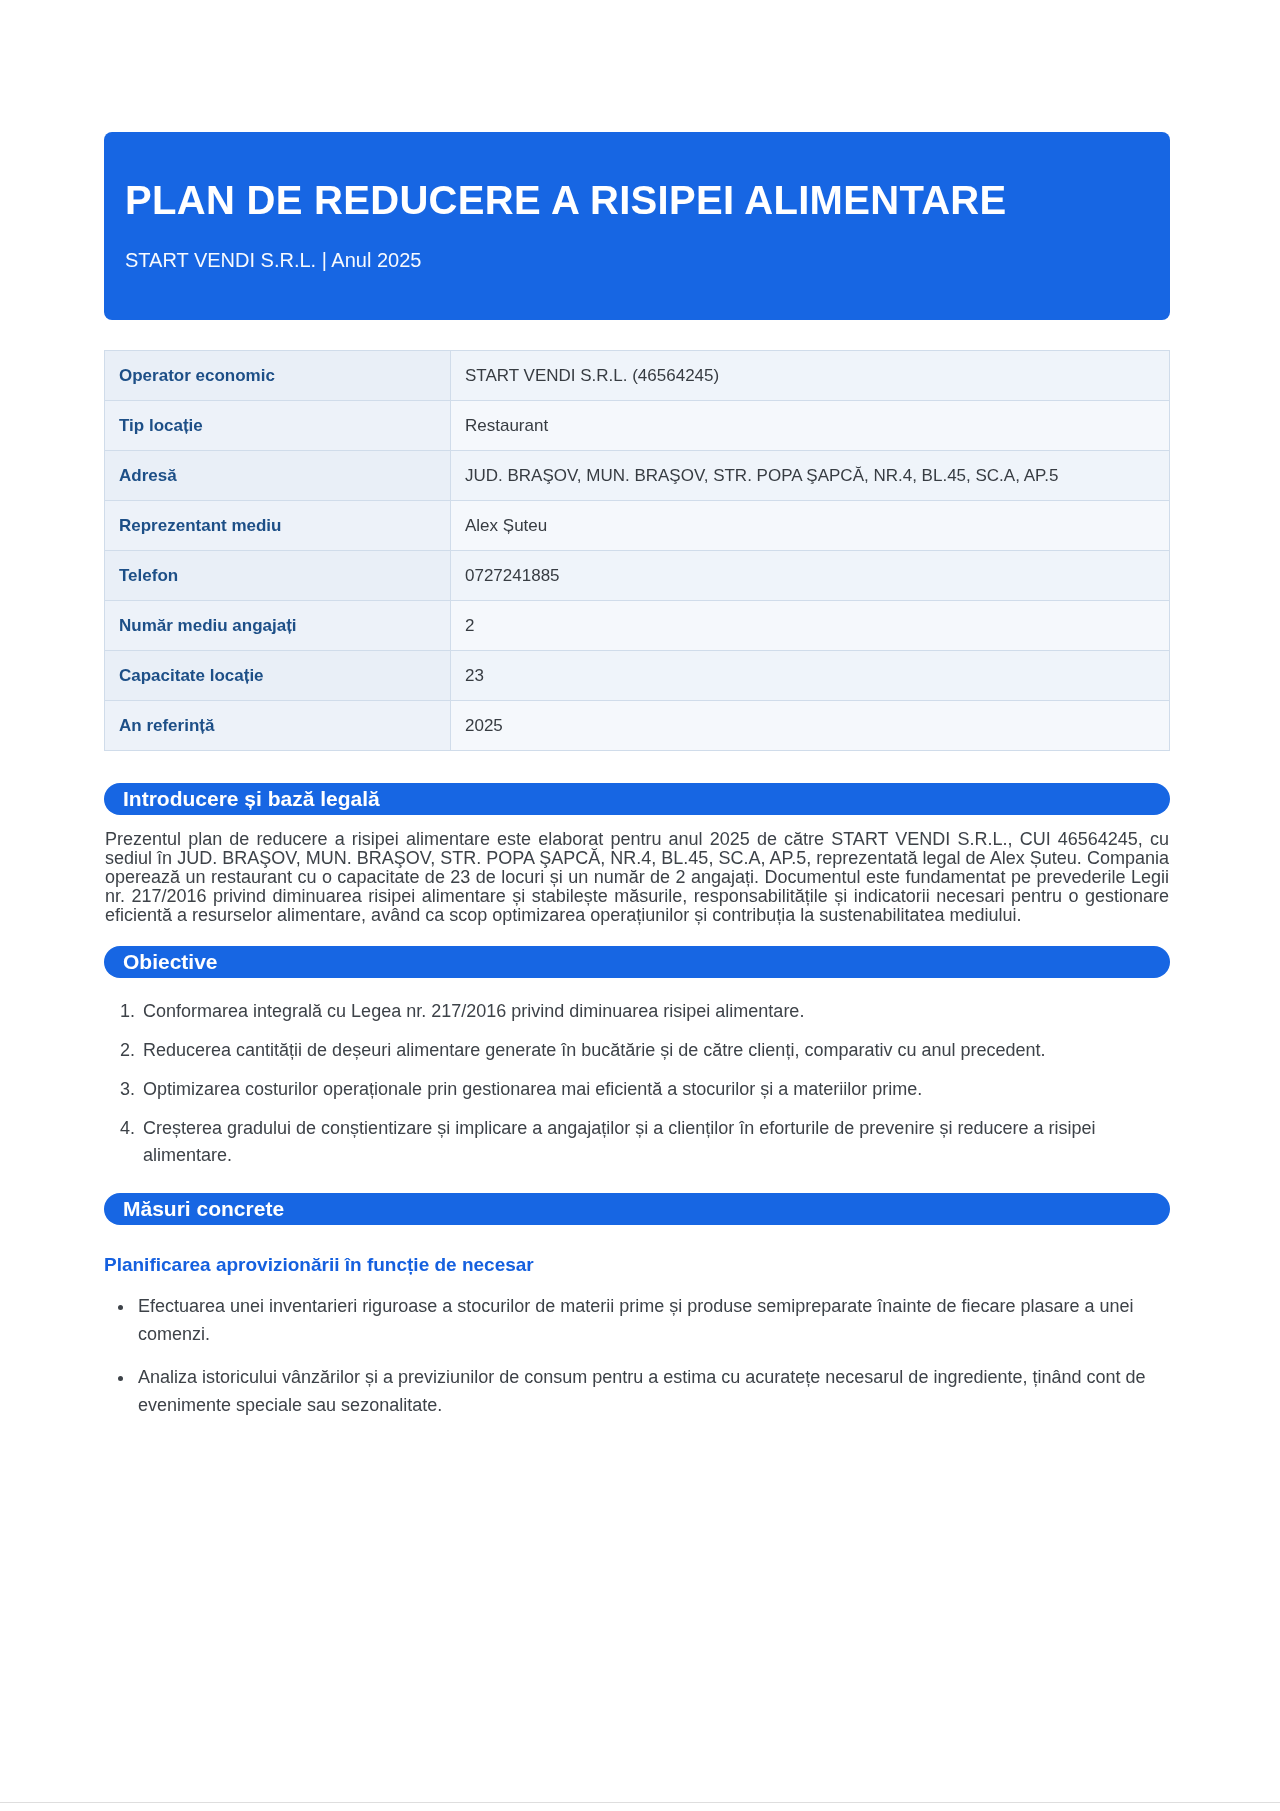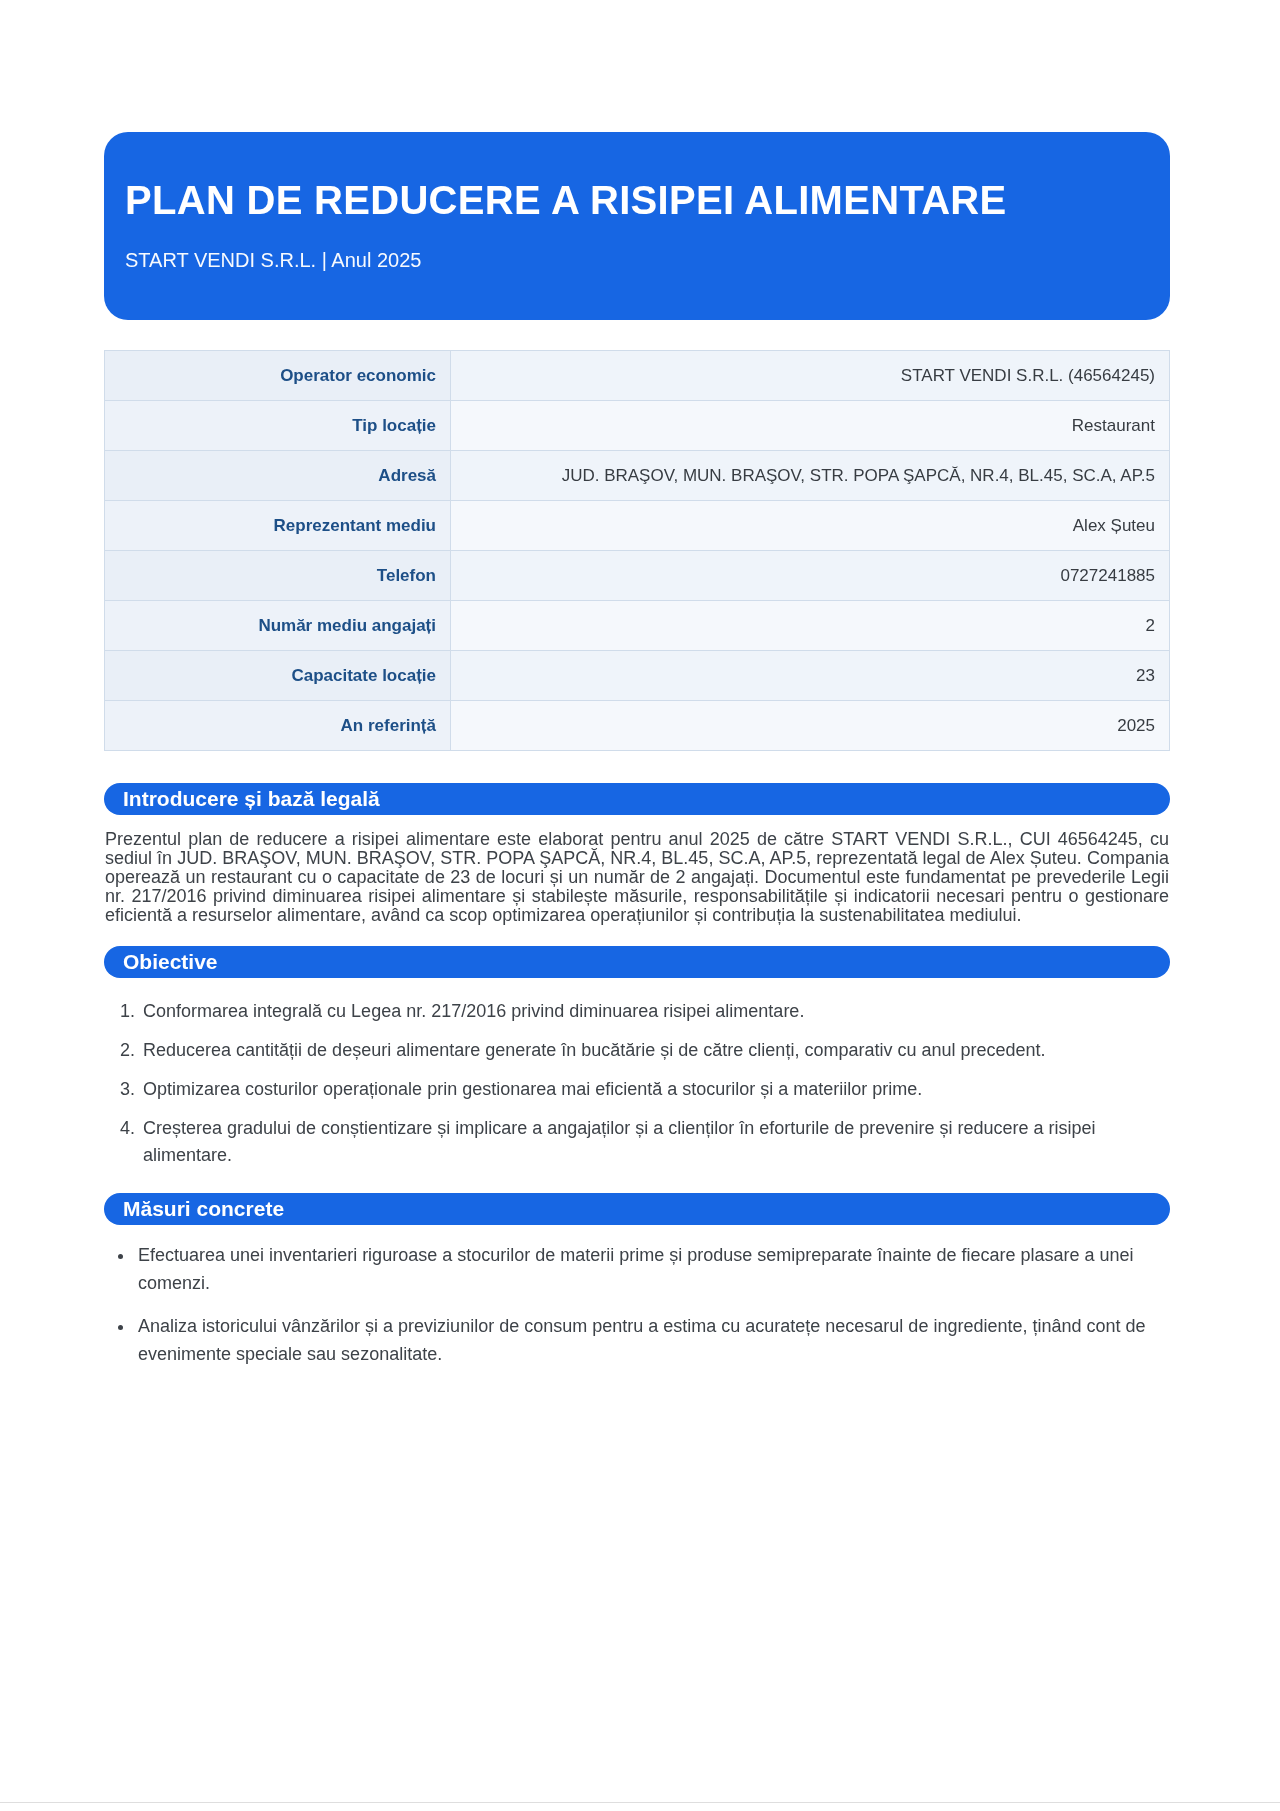--- a/index.html
+++ b/index.html
@@ -18,21 +18,21 @@
     top: 0;
     width: 1066px;
   }
 
   
   .hero {
     margin-top: 132px;
     height: 188px;
     box-sizing: border-box;
     background: #1766e3;
-    border-radius: 24px;
+    border-radius: 8px;
     padding: 46px 24px 0 21px;
     color: #ffffff;
   }
   .hero h1 {
     margin: 0;
     font-size: 40px;
     font-weight: bold;
     letter-spacing: 0.3px;
     white-space: nowrap;
   }
@@ -49,21 +49,20 @@
     border-collapse: collapse;
     table-layout: fixed;
   }
   table.info td {
     height: 50px;
     box-sizing: border-box;
     border: 1px solid #d0dcea;
     padding: 0 14px;
     font-size: 17px;
     vertical-align: middle;
-    text-align: right;
   }
   td.lbl {
     width: 346px;
     font-weight: bold;
     color: #1d4f87;
     background: #e9eff7;
   }
   td.val {
     color: #373c42;
     background: #eff4fa;
@@ -204,20 +203,21 @@
       <li>Conformarea integrală cu Legea nr. 217/2016 privind diminuarea risipei alimentare.</li>
       <li>Reducerea cantității de deșeuri alimentare generate în bucătărie și de către clienți, comparativ cu anul precedent.</li>
       <li>Optimizarea costurilor operaționale prin gestionarea mai eficientă a stocurilor și a materiilor prime.</li>
       <li>Creșterea gradului de conștientizare și implicare a angajaților și a clienților în eforturile de prevenire și reducere a risipei alimentare.</li>
     </ol>
 
     <div class="bar bar-masuri">
       <span>Măsuri concrete</span>
     </div>
 
+    <h3 class="subhead">Planificarea aprovizionării în funcție de necesar</h3>
 
     <ul class="bullets">
       <li>Efectuarea unei inventarieri riguroase a stocurilor de materii prime și produse semipreparate înainte de fiecare plasare a unei comenzi.</li>
       <li>Analiza istoricului vânzărilor și a previziunilor de consum pentru a estima cu acuratețe necesarul de ingrediente, ținând cont de evenimente speciale sau sezonalitate.</li>
     </ul>
 
   </div>
 
   <footer class="footer">
     <div class="footer-rule"></div>

